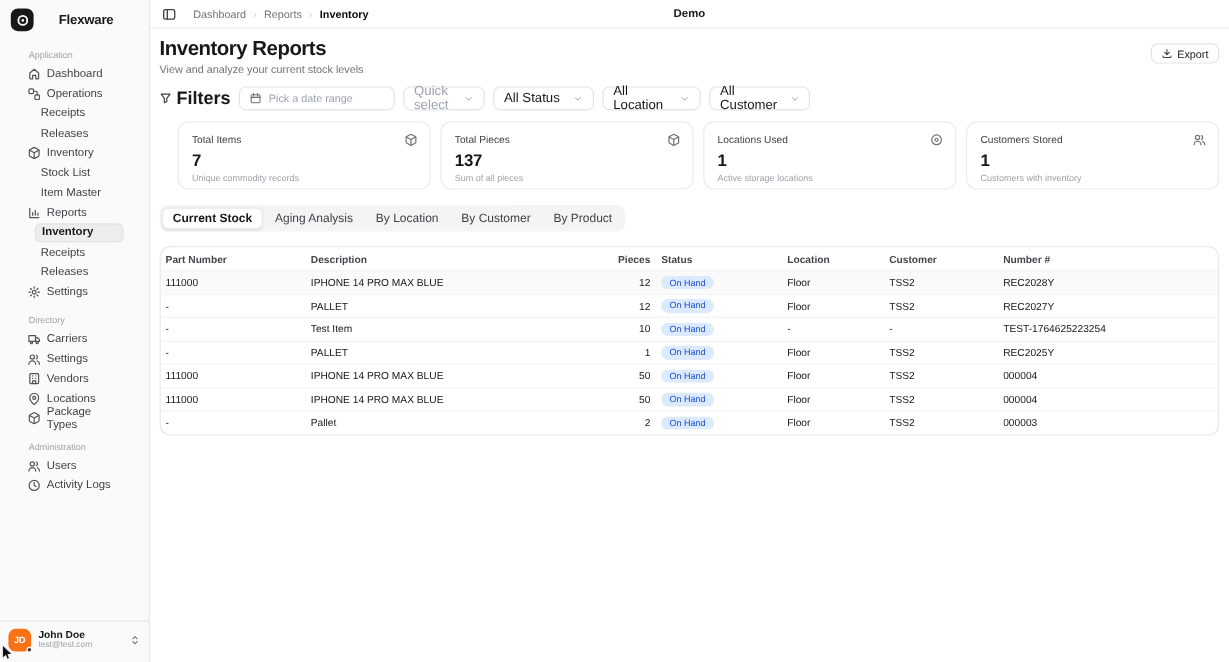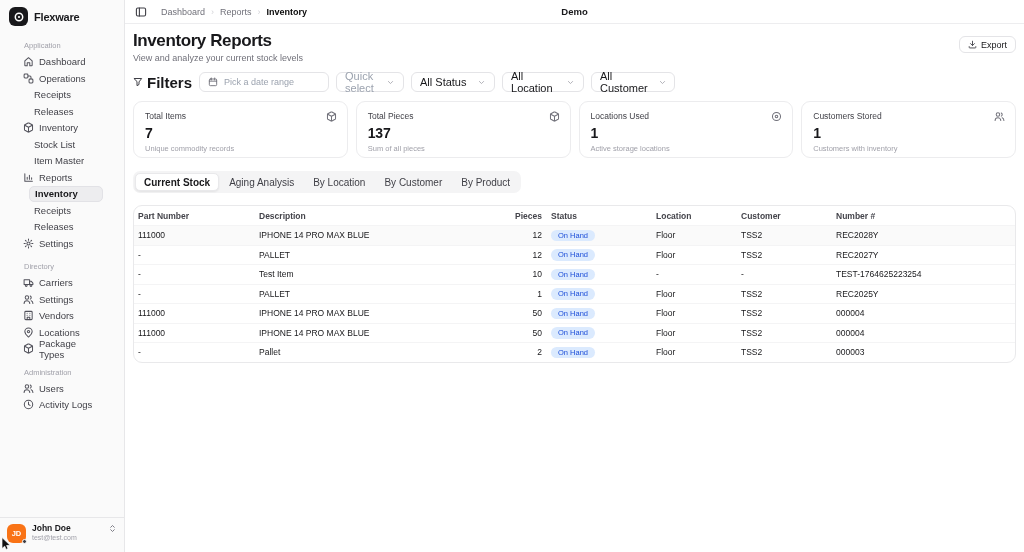--- a/index.html
+++ b/index.html
@@ -11,34 +11,34 @@
   }
   .icon { display:inline-flex; align-items:center; justify-content:center; flex:none; }
   .icon svg { width:100%; height:100%; display:block; }
 
   
   .sidebar {
     width:125px; min-width:125px; height:552px;
     background:#fafafa; border-right:1px solid #e7e7e9;
     display:flex; flex-direction:column;
   }
-  .brand { display:flex; align-items:center; gap:6px; padding:7px 9px 4px; }
+  .brand { display:flex; align-items:center; gap:21px; padding:7px 9px 4px; }
   .brand-logo { width:19px; height:19px; border-radius:6px; background:#18181b;
     display:flex; align-items:center; justify-content:center; }
   .brand-logo .icon { width:12px; height:12px; color:#fff; }
   .brand-name { font-weight:700; font-size:11px; letter-spacing:-.2px; }
   .nav { flex:1; padding:0 21px; overflow:hidden; }
   .section-label { color:#a1a1aa; font-size:7.5px; margin:11px 3px 4px; }
   .nav-item { display:flex; align-items:center; gap:3px; height:15.5px; margin-bottom:1px;
     padding:0 2px; border-radius:5px; color:#3f3f46; font-size:9.5px; cursor:pointer; }
   .nav-item .icon { width:11px; height:11px; color:#52525b; margin-right:2px; }
   .nav-item.sub { margin-left:8px; padding-left:5px;text-align:center; }
   .nav-item.active { background:#ededef; border:1px solid #e2e2e6; font-weight:700; color:#18181b; }
   .user { margin-top:auto; border-top:1px solid #e7e7e9; padding:6px 7px 9px;
-    display:flex; gap:6px; cursor:pointer; }
+    display:flex; align-items:center; gap:6px; cursor:pointer; }
   .avatar { width:19px; height:19px; border-radius:6px; background:#f97316; position:relative;
     display:flex; align-items:center; justify-content:center; color:#fff;
     font-size:7.5px; font-weight:700; flex:none; }
   .avatar .dot { position:absolute; right:-1px; bottom:-1px; width:5px; height:5px;
     border-radius:50%; background:#3f3f46; border:1px solid #fafafa; }
   .user-meta { line-height:1.15; min-width:0; }
   .user-name { font-size:8.5px; font-weight:700; white-space:nowrap; }
   .user-email { font-size:7px; color:#a1a1aa; white-space:nowrap; }
   .user .chev { margin-left:auto; width:9px; height:9px; color:#71717a; }
 
@@ -69,21 +69,21 @@
   .date-input { width:130px; height:20px; border:1px solid #e4e4e7; border-radius:6px;
     display:flex; align-items:center; gap:6px; padding:0 8px; font-size:9px;
     color:#9ca3af; background:#fff; cursor:text; }
   .date-input .icon { width:10px; height:10px; color:#71717a; }
   .select { height:20px; border:1px solid #e4e4e7; border-radius:6px; background:#fff;
     display:flex; align-items:center; justify-content:space-between; gap:10px;
     padding:0 8px; font-size:11px; color:#18181b; cursor:pointer; }
   .select.muted { color:#9ca3af; }
   .select .icon { width:9px; height:9px; color:#a1a1aa; }
 
-  .stats { display:flex; gap:8px; margin-bottom:13px; }
+  .stats { display:flex; gap:8px; margin-bottom:13px;margin-left:15px; }
   .stat-card { flex:1; border:1px solid #ececee; border-radius:9px; background:#fff;
     height:57px; padding:9px 11px; position:relative; }
   .stat-label { font-size:8.5px; color:#3f3f46; }
   .stat-value { font-size:14px; font-weight:800; margin-top:4px; letter-spacing:-.2px; }
   .stat-caption { font-size:7.5px; color:#a1a1aa; margin-top:3px; }
   .stat-card .icon { position:absolute; top:9px; right:10px; width:11px; height:11px; color:#71717a; }
 
   .tabs { display:inline-flex; background:#f4f4f5; border-radius:7px; padding:2px; gap:1px;
     margin-bottom:12px; }
   .tab { font-size:10px; color:#3f3f46; padding:2.5px 8px; border-radius:5px;

